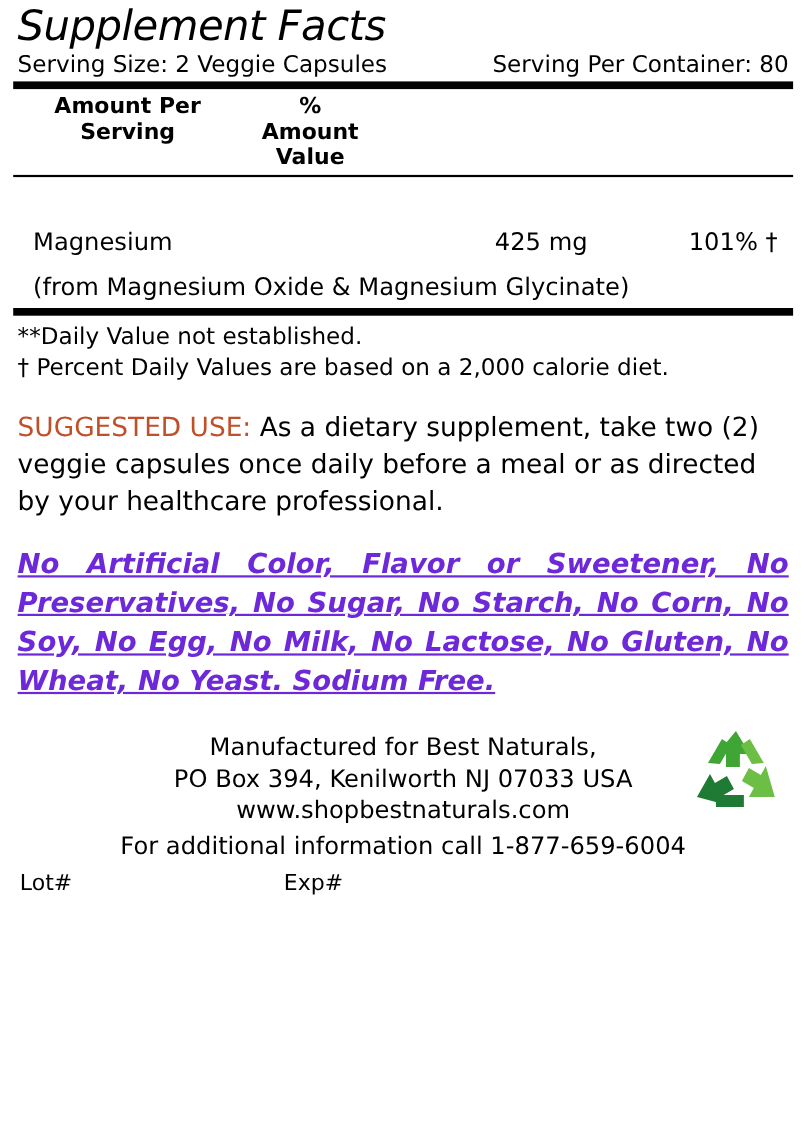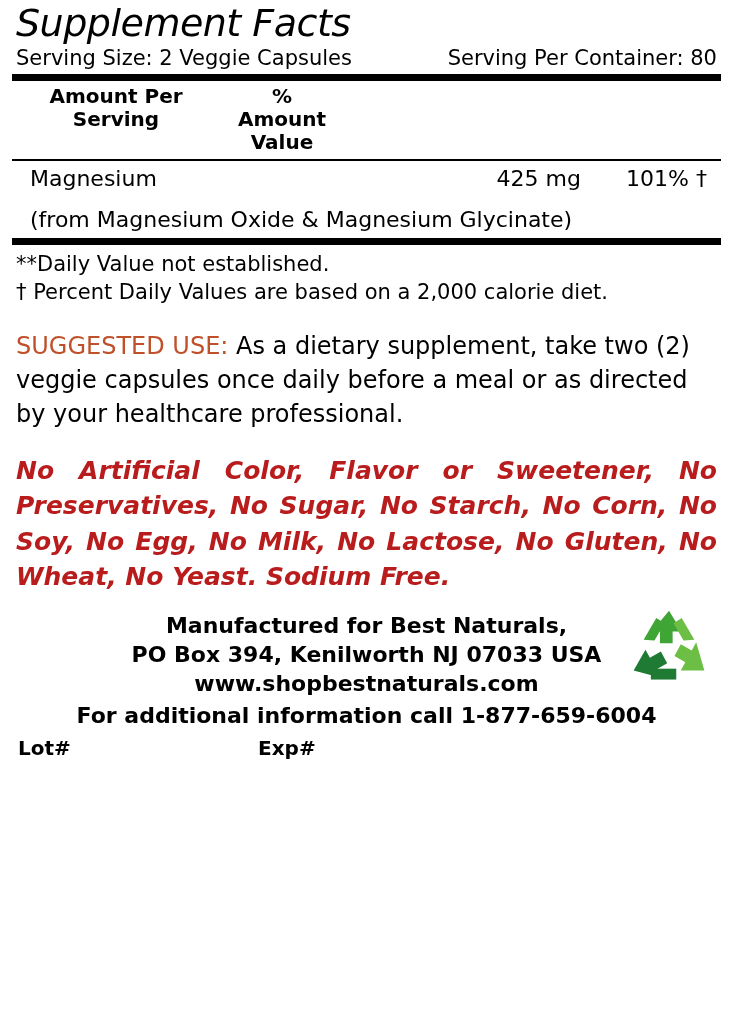--- a/index.html
+++ b/index.html
@@ -64,25 +64,26 @@
   .sf-head-amount { width: 200px; }
   .sf-head-dv { width: 96px; margin-left: 18px; }
 
   .sf-ingredient {
     padding: 5px 4px 4px 4px;
   }
   .sf-ing-line1 {
     display: flex;
     align-items: baseline;
     font-size: 22px;
+    margin-top: 42px;
   }
   .sf-ing-name { flex: 1; padding-left: 14px; }
   .sf-ing-amount {
     width: 200px;
-    text-align: right;
+    text-align: center;
     padding-right: 22px;
     box-sizing: border-box;
   }
   .sf-ing-dv {
     width: 114px;
     text-align: right;
     padding-right: 10px;
     box-sizing: border-box;
   }
   .sf-ing-line2 {
@@ -124,37 +125,37 @@
   }
   .para.no-justify {
     text-align: left;
   }
 
   .claims {
     margin: 22px auto 0 auto;
     width: 709px;
     padding: 0 4px;
     box-sizing: border-box;
-    color: #b91c1c;
+    color: #6d28d9;
     font-style: italic;
     font-weight: bold;
     font-size: 25px;
     line-height: 1.42;
     text-align: justify;
     text-justify: inter-word;
+    text-decoration: underline;
   }
 
   
   .footer {
-    margin: 16px auto 0 auto;
+    margin: 28px auto 0 auto;
     width: 709px;
     position: relative;
     padding: 0 4px;
     box-sizing: border-box;
-    font-weight: bold;
   }
   .footer-lines {
     text-align: center;
     font-size: 22px;
     line-height: 1.33;
   }
   .footer-line-full {
     text-align: center;
     font-size: 22px;
     line-height: 1.33;

